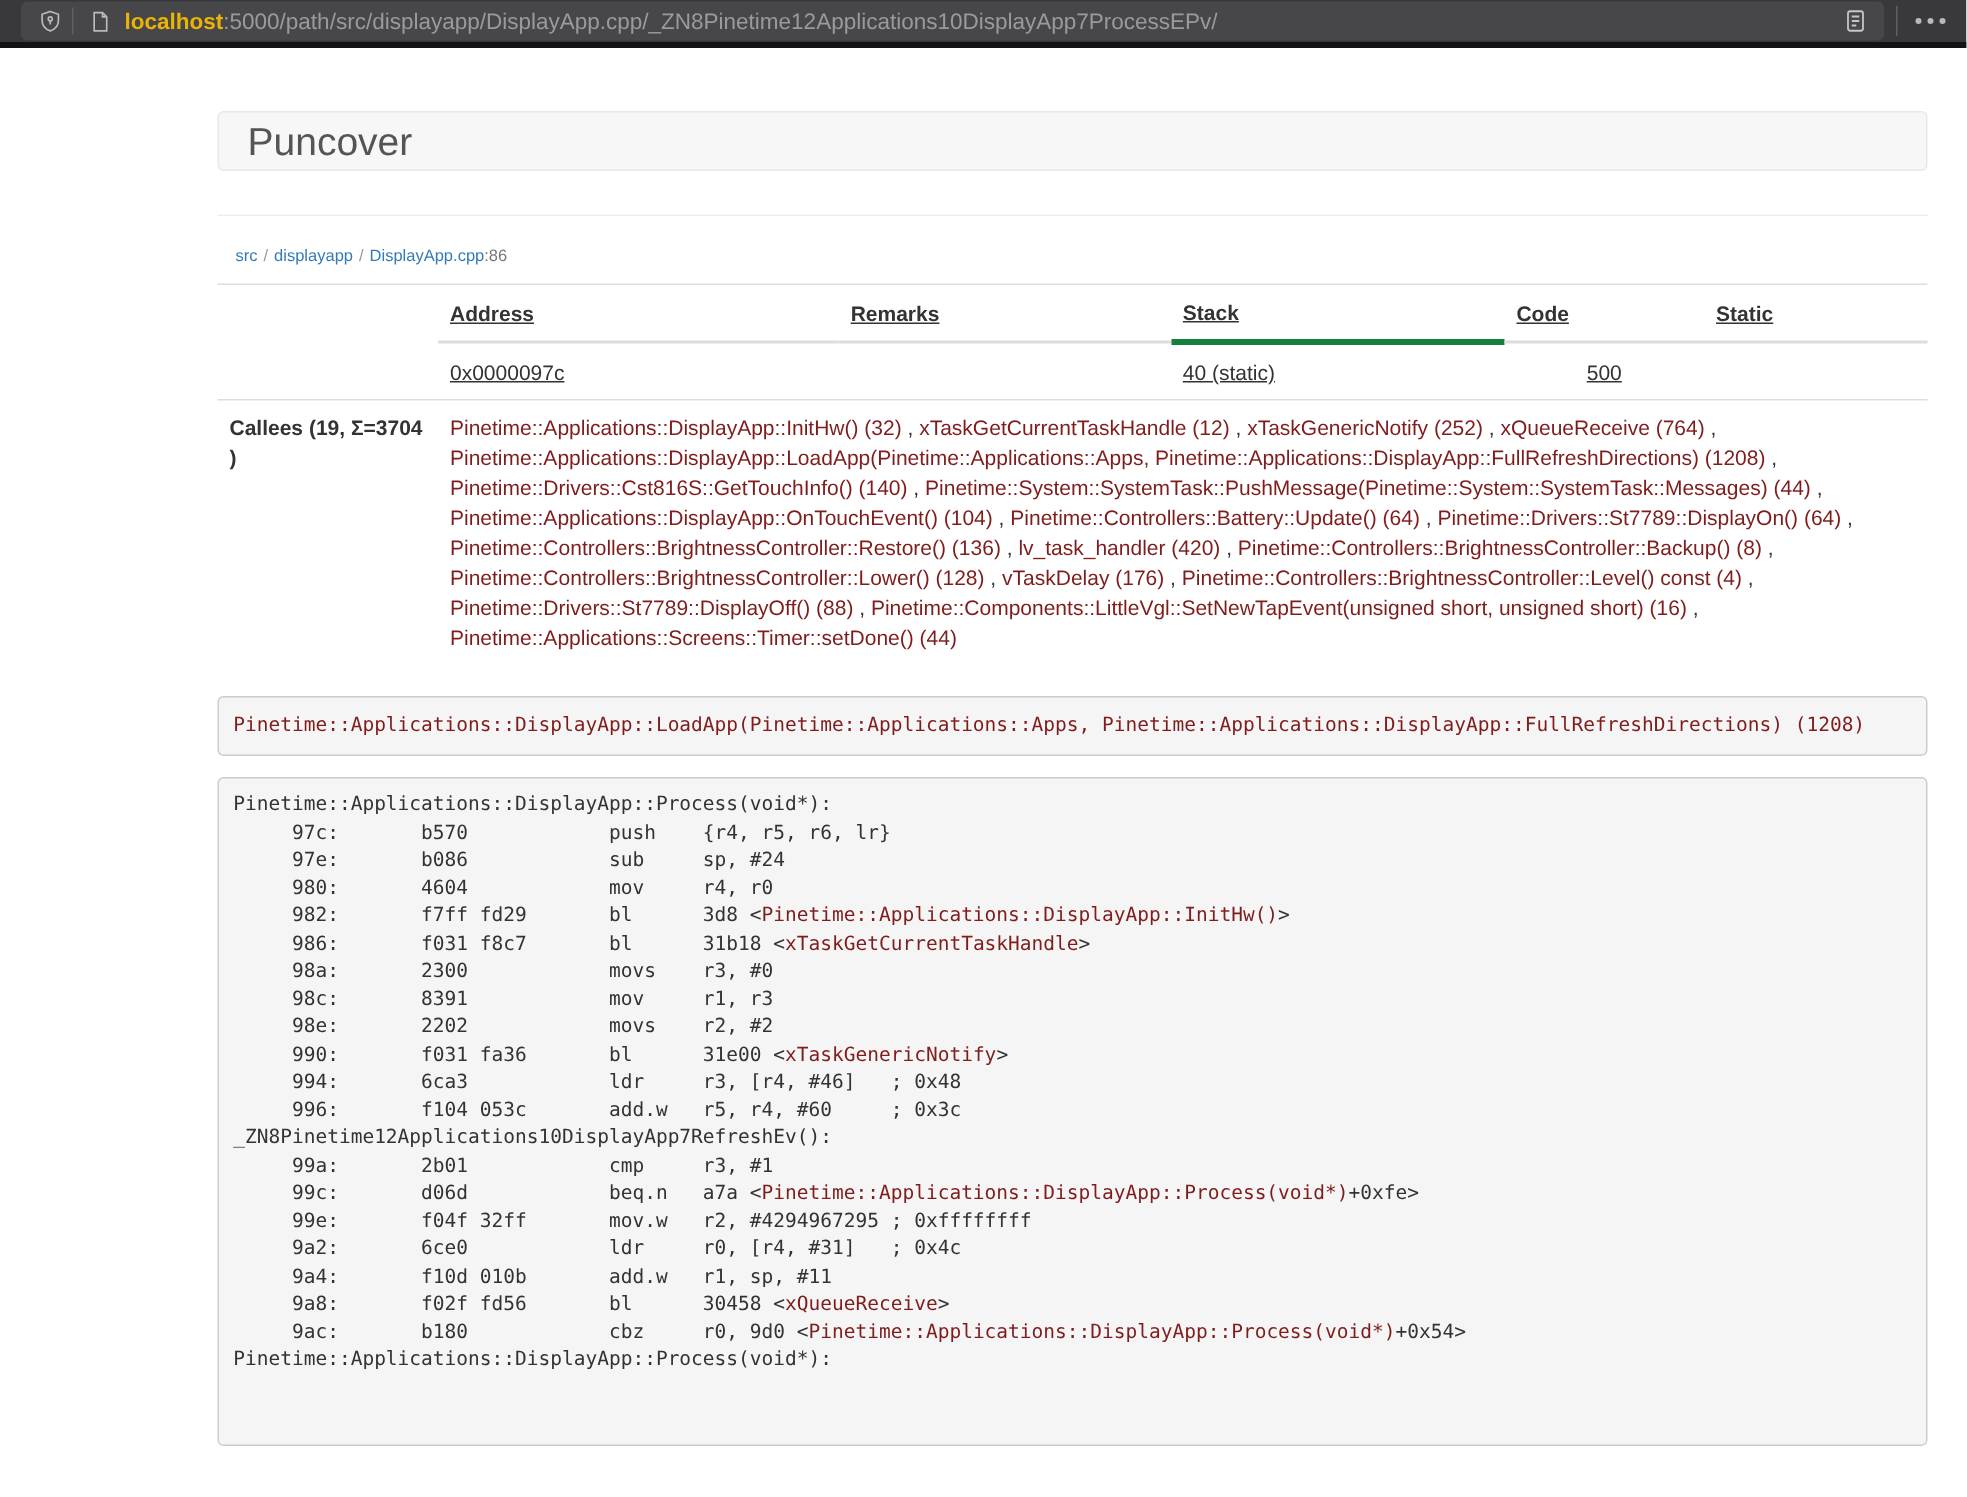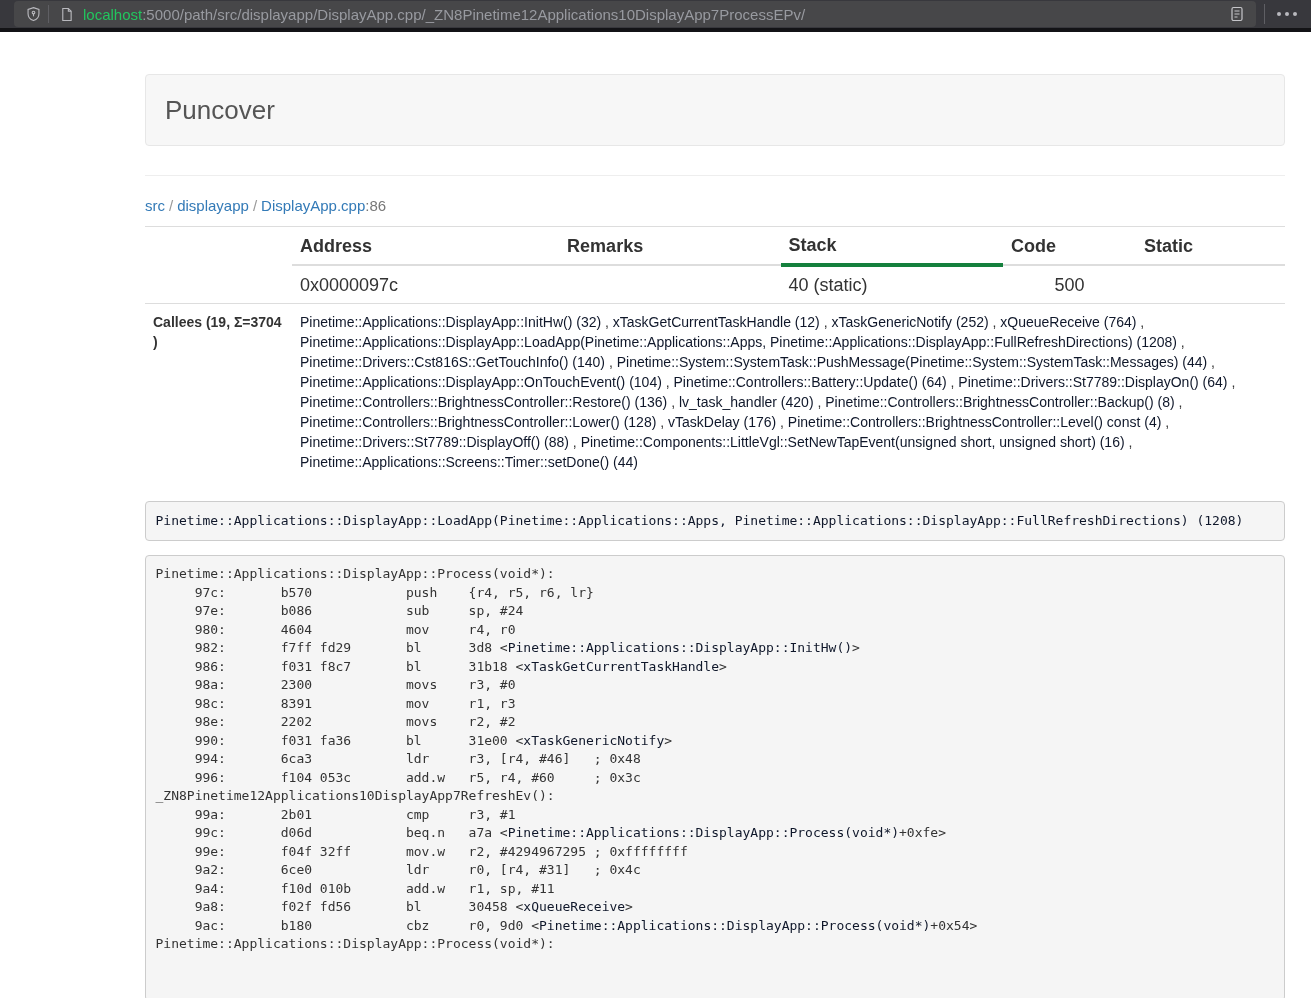--- a/index.html
+++ b/index.html
@@ -23,46 +23,46 @@
     border-radius: 4px;
     display: flex; align-items: center;
     padding: 0 8px; min-width: 0;
   }
   .urlbar .icn { display: flex; align-items: center; justify-content: center; width: 22px; height: 22px; flex: none; }
   .vsep { width: 1px; height: 18px; background: #5f5f64; margin: 0 6px 0 4px; flex: none; }
   .url-text {
     font-size: 15px; color: #989aa0; margin-left: 6px;
     white-space: nowrap; overflow: hidden; flex: 1; min-width: 0;
   }
-  .url-text .host { color: #22c55e; }
+  .url-text .host { color: #eab308; font-weight: bold; }
   .toolbar-right-sep { width: 1px; height: 20px; background: #5f5f64; margin: 0 8px; flex: none; }
   .dots { display: flex; gap: 4px; align-items: center; padding: 6px 4px; flex: none; cursor: pointer; }
   .dots i { width: 4px; height: 4px; border-radius: 50%; background: #b9b9be; display: block; }
   
   .container { margin: 42px 26px 0 145px; }
   .well {
     background: #f7f7f7; border: 1px solid #e7e7e7; border-radius: 4px;
-    padding: 21px 19px; font-size: 26px; line-height: 28px; color: #555;
+    padding: 5px 19px; font-size: 26px; line-height: 28px; color: #555;
   }
   hr.rule { border: 0; border-top: 1px solid #eee; margin: 29px 0 0 0; }
-  .breadcrumb { margin-top: 21px; font-size: 15px; }
+  .breadcrumb { margin-top: 21px; font-size: 11px; margin-left: 12px; }
   .breadcrumb a { color: #337ab7; text-decoration: none; }
   .breadcrumb .bsep { color: #999; padding: 0 4px; }
   .breadcrumb .line-no { color: #777; }
-  a.lnk { color: #0f172a; text-decoration: none; }
+  a.lnk { color: #7f1d1d; text-decoration: none; }
   
   table.main { width: 100%; border-collapse: collapse; margin-top: 12px; font-size: 14px; }
   table.main > tbody > tr > th,
   table.main > tbody > tr > td {
     border-top: 1px solid #ddd; padding: 8px; text-align: left;
     vertical-align: top; line-height: 20px; font-weight: normal;
   }
   table.main > tbody > tr > th { font-weight: bold; width: 147px; }
   td.nopad { padding: 0 !important; }
-  table.inner { width: 100%; border-collapse: collapse; font-size: 18px; }
+  table.inner { width: 100%; border-collapse: collapse; font-size: 14px; text-decoration: underline; }
   table.inner th, table.inner td { padding: 8px; text-align: left; line-height: 20px; }
   table.inner thead th { font-weight: bold; border-bottom: 2px solid #ddd; }
   .func-cell { display: flex; align-items: center; gap: 6px; }
   
   pre.codeblock {
     background: #f5f5f5; border: 1px solid #ccc; border-radius: 4px;
     padding: 9.5px; margin: 14px 0 0 0;
     font-family: "DejaVu Sans Mono", monospace;
     font-size: 13px; line-height: 18.5px; color: #333;
     white-space: pre; overflow: hidden;

